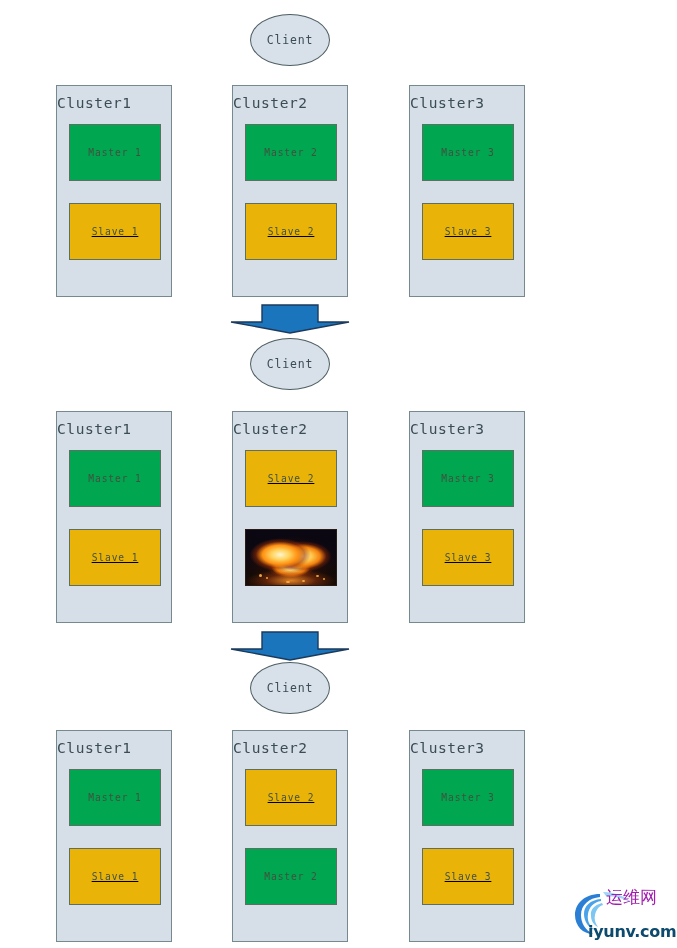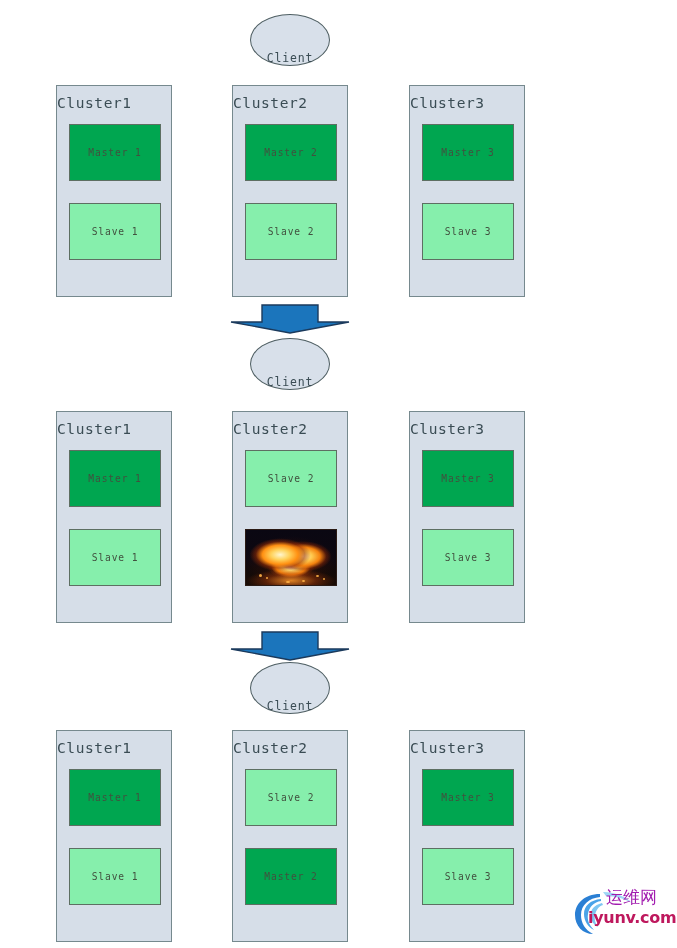--- a/index.html
+++ b/index.html
@@ -26,21 +26,21 @@
   
   .client-node {
     position: absolute;
     width: 80px;
     height: 52px;
     border-radius: 50%;
     background: #d8e0ea;
     border: 1.3px solid #4f5f63;
     box-sizing: border-box;
     display: flex;
-    align-items: flex-end;
+    align-items: center;
     justify-content: center;
   }
   .client-label {
     font-size: 11.5px;
     color: #3a4c54;
     letter-spacing: 0.8px;
     white-space: nowrap;
   }
 
   
@@ -78,21 +78,21 @@
   }
   .node.slot-a { top: 38px; }
   .node.slot-b { top: 117px; }
   .node-label {
     font-size: 9.6px;
     color: #41513f;
     letter-spacing: 0.9px;
     white-space: nowrap;
   }
   .node.master { background: #00a650; }
-  .node.slave  { background: #86efac; }
+  .node.slave  { background: #eab308; text-decoration: underline; }
 
   
   .node.boom {
     background: #0b0608;
     border: 1px solid #2a1a14;
     overflow: hidden;
     padding: 0;
   }
   .boom-scene {
     position: absolute;
@@ -133,24 +133,24 @@
     top: 6px;
     font-size: 17px;
     color: #a21caf;
     font-family: "DejaVu Sans", "Liberation Sans", sans-serif;
     letter-spacing: 0px;
     white-space: nowrap;
   }
   .wm-text-en {
     position: absolute;
     left: 18px;
-    top: 28px;
+    top: 42px;
     font-size: 16px;
     font-weight: bold;
-    color: #be185d;
+    color: #0c4a6e;
     font-family: "DejaVu Sans", "Liberation Sans", sans-serif;
     letter-spacing: -0.3px;
     white-space: nowrap;
   }
 </style>
 </head>
 <body>
 
 <div id="stage">
 

